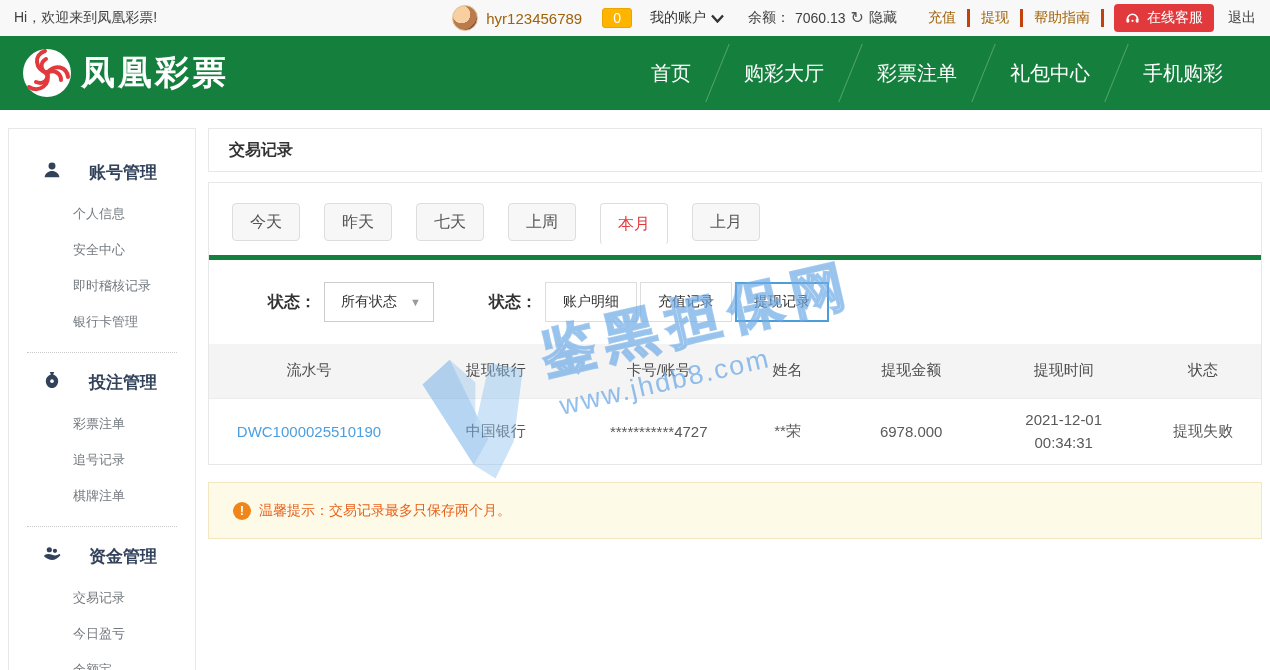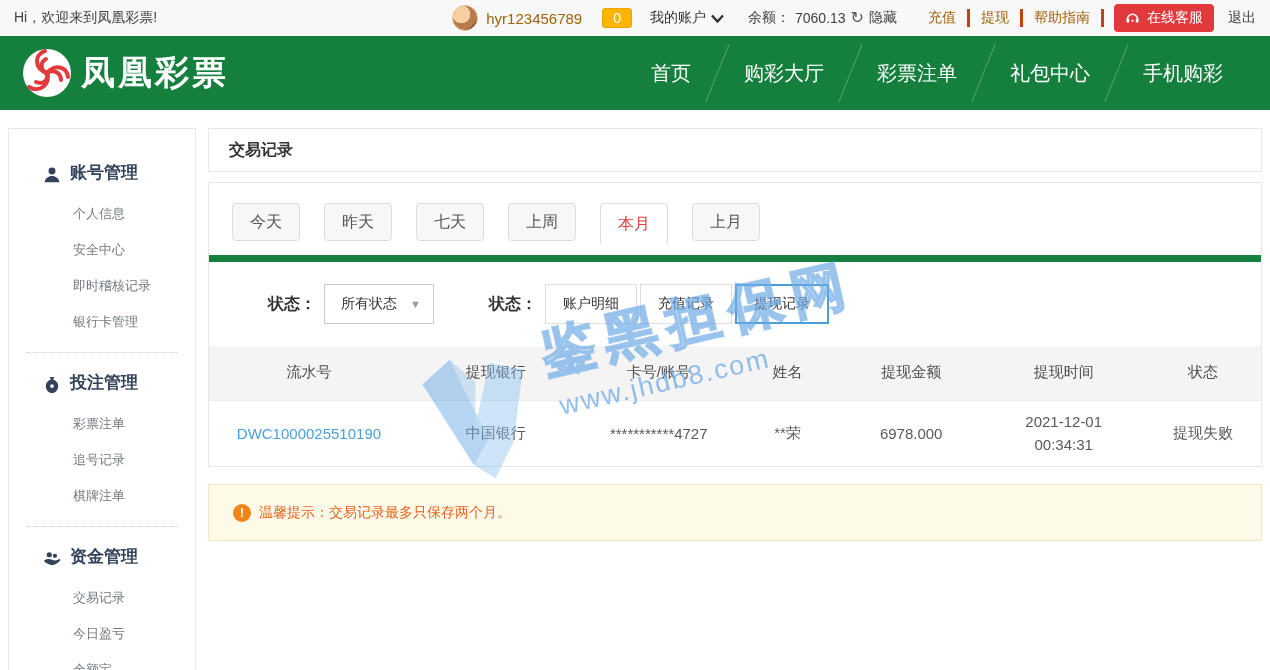--- a/index.html
+++ b/index.html
@@ -33,39 +33,39 @@
   .nav-items { margin-left:auto; display:flex; align-items:center; height:100%; }
   .nav-item { color:#fff; font-size:20px; padding:0 26px; cursor:pointer; }
   .nav-sep { width:1px; height:58px; background:rgba(255,255,255,0.28);
     transform:skewX(-22deg); }
 
   
   .page { display:flex; padding:18px 8px 0 8px; gap:12px; align-items:flex-start; }
 
   
   .sidebar { width:188px; border:1px solid #e7e7e7; background:#fff; min-height:552px; padding-top:22px; }
-  .side-head { display:flex; align-items:flex-end; gap:9px; padding:10px 0 12px 34px; }
+  .side-head { display:flex; align-items:flex-start; gap:28px; padding:10px 0 12px 34px; }
   .side-head-label { font-size:17px; font-weight:bold; color:#33425b; }
   .side-icon { width:18px; height:18px; fill:#33425b; flex:0 0 auto; }
   .side-item { padding:9px 0 9px 64px; font-size:13px; color:#73797f; cursor:pointer; }
   .side-div { border-top:1px dotted #c9c9c9; margin:12px 18px 8px 18px; }
 
   
   .main { flex:1; position:relative; }
   .titlebox { border:1px solid #e7e7e7; height:44px; display:flex; align-items:center;
     padding-left:20px; font-size:16px; font-weight:bold; color:#333; margin-bottom:10px; }
 
   .contentbox { border:1px solid #e7e7e7; background:#fff; }
   .tabsrow { padding:20px 0 14px 23px; display:flex; gap:24px; }
   .dtab { width:68px; height:38px; background:#f7f7f7; border:1px solid #ddd; border-radius:4px;
     font-size:16px; color:#555; display:flex; align-items:center; justify-content:center; cursor:pointer; }
   .dtab.active { background:#fff; color:#e23a3c; height:42px; margin-bottom:-4px;
     border-bottom-color:#fff; position:relative; z-index:2; }
 
-  .filterrow { border-top:7px solid #15803d; padding:22px 0 22px 0; display:flex; align-items:center; }
+  .filterrow { border-top:5px solid #15803d; padding:22px 0 22px 0; display:flex; align-items:center; }
   .flabel { font-size:16px; font-weight:bold; color:#333; margin-left:59px; margin-right:8px; }
   .fselect { width:110px; height:40px; border:1px solid #ccc; background:#fff; display:flex;
     align-items:center; justify-content:space-between; padding:0 12px 0 16px; font-size:14px;
     color:#333; cursor:pointer; }
   .fselect .caret { color:#9a9a9a; font-size:11px; }
   .flabel2 { margin-left:55px; }
   .tbtn { height:40px; padding:0 17px; background:#fff; border:1px solid #ddd; font-size:14px;
     color:#333; margin-right:3px; cursor:pointer; }
   .tbtn.active { border:2px solid #4a9fd8; }
 

